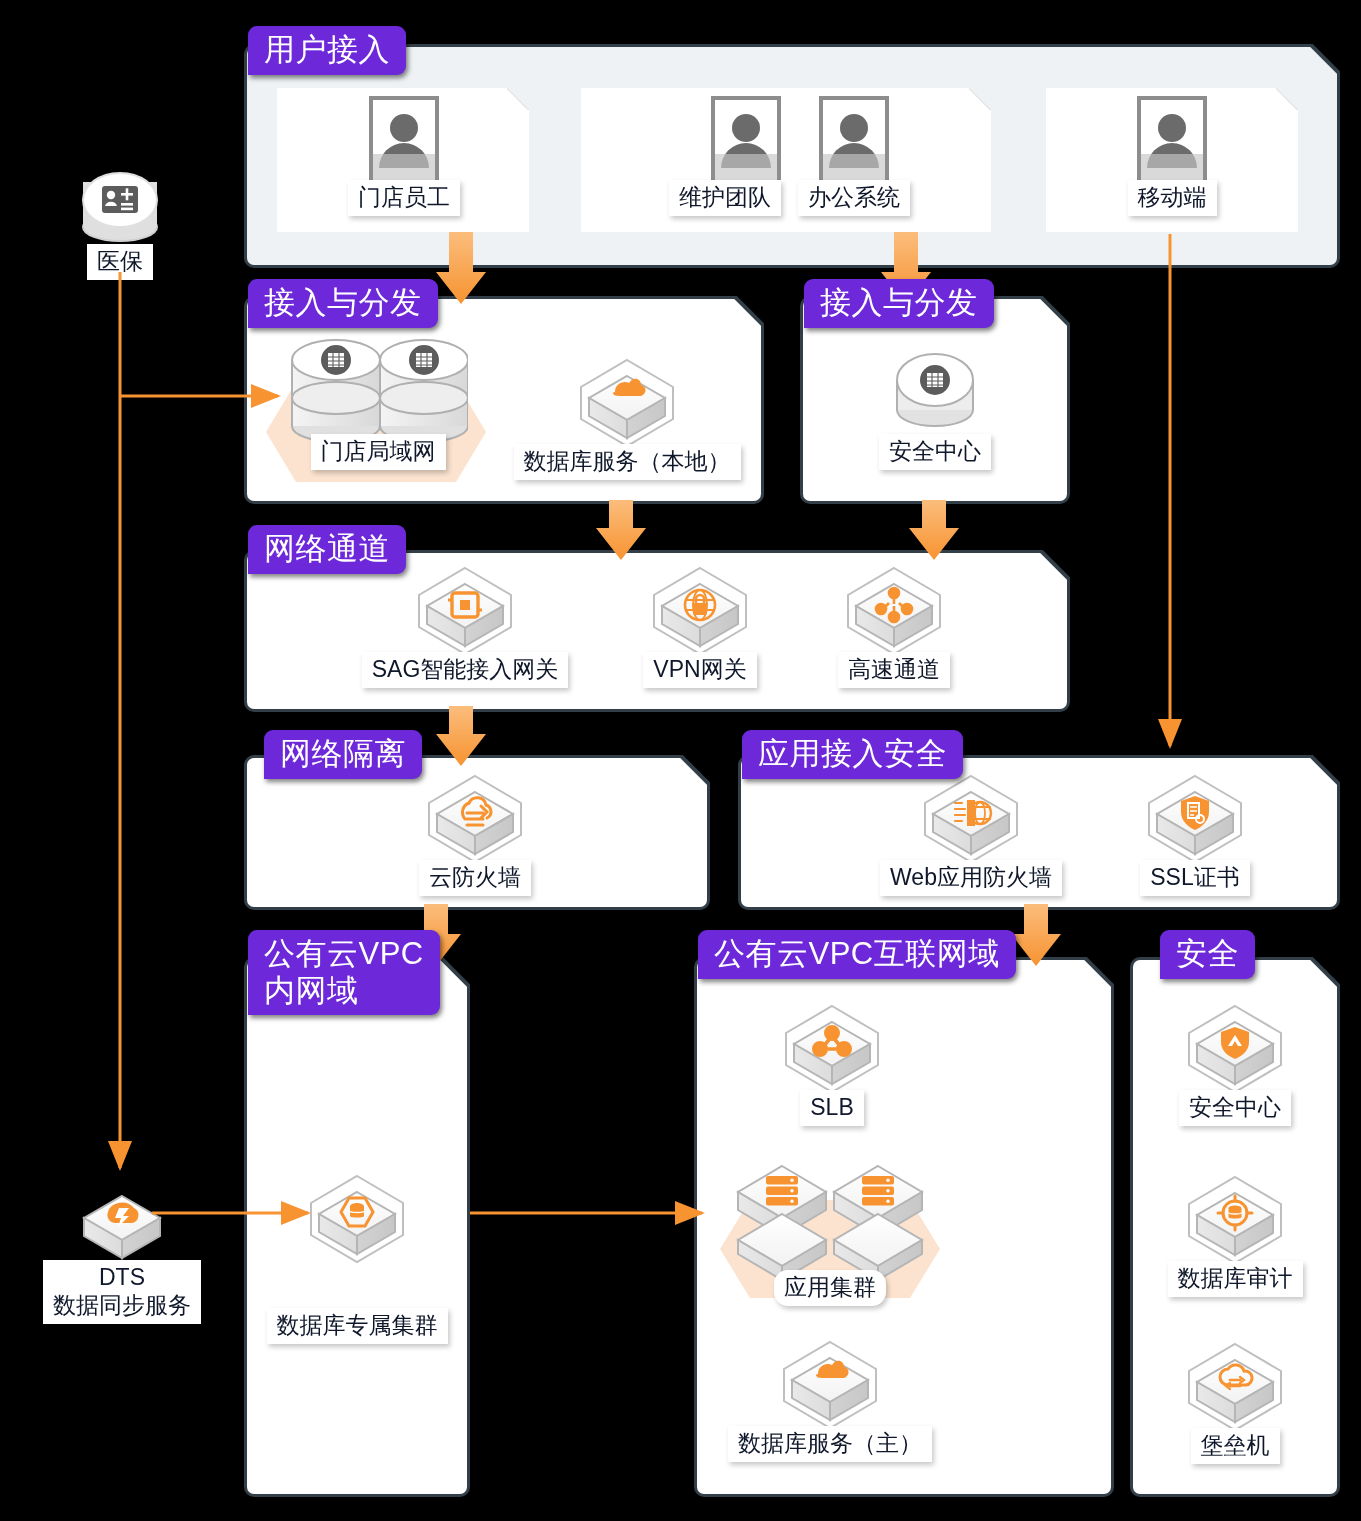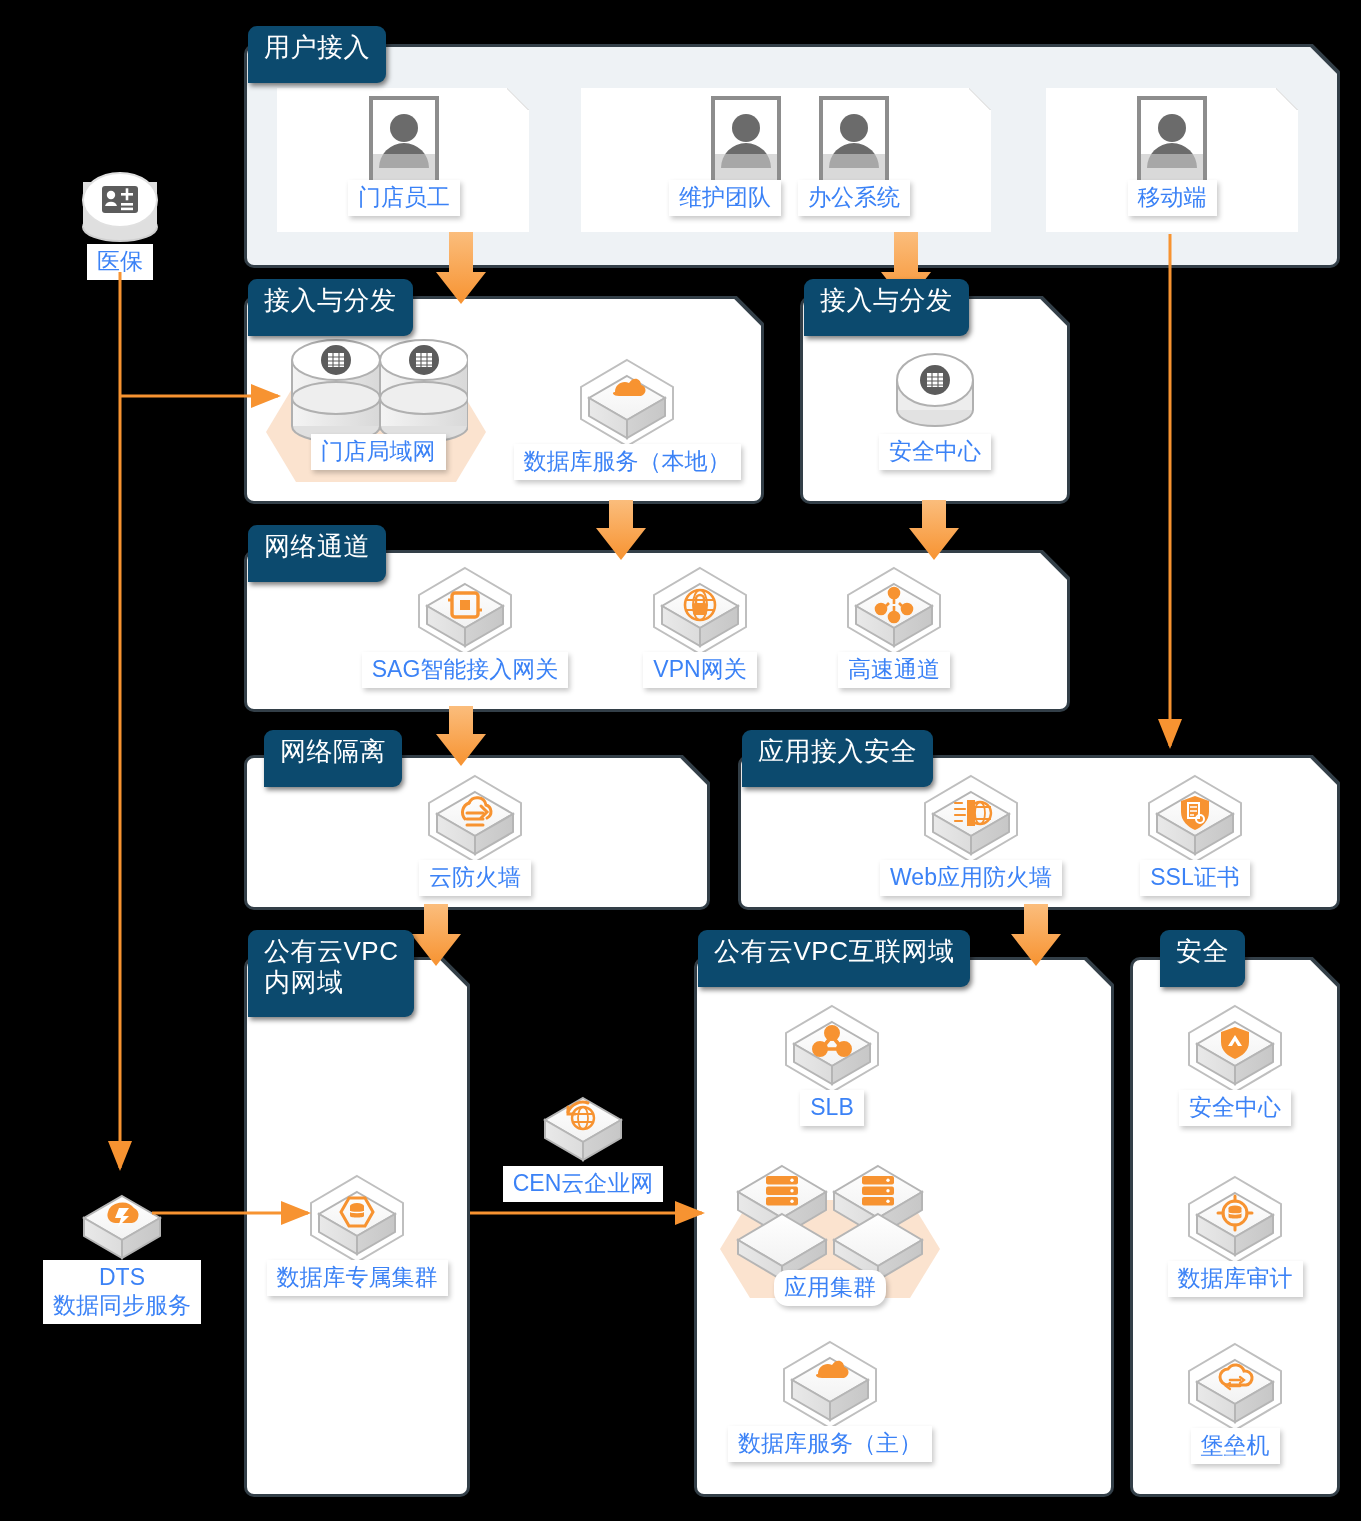--- a/index.html
+++ b/index.html
@@ -28,25 +28,25 @@
     clip-path:polygon(100% 0,100% 100%,0 0);
   }
   .group .fold{
     position:absolute;top:-3px;right:-3px;width:30px;height:30px;
     pointer-events:none;z-index:2;
   }
   .group .fold svg{display:block}
 
   .group-title{
     position:absolute;
-    background:#0c4a6e;
+    background:#6d28d9;
     color:#ffffff;
     border-radius:9px 9px 9px 0;
-    padding:6px 16px 20px 16px;
-    font-size:26px;
+    padding:6px 16px 6px 16px;
+    font-size:31px;
     line-height:1.18;
     letter-spacing:.5px;
     white-space:pre-line;
     z-index:6;
     box-shadow:2px 3px 5px rgba(0,0,0,.5);
   }
 
   
   .card{
     position:absolute;background:#fff;box-sizing:border-box;
@@ -56,21 +56,21 @@
 
   
   .node{position:absolute;display:flex;flex-direction:column;align-items:center;}
   .node .ico{display:block;}
   .node .lbl{
     margin-top:-10px;
     background:#fff;
     padding:3px 10px 5px 10px;
     font-size:23px;
     line-height:1.22;
-    color:#3b82f6;
+    color:#0f172a;
     white-space:pre-line;
     text-align:center;
     box-shadow:2px 3px 5px rgba(0,0,0,.22);
     position:relative;z-index:3;
   }
   .node .lbl.tight{margin-top:-14px;}
 
   
   .arrow-big{position:absolute;z-index:5;}
   svg.conn{position:absolute;overflow:visible;z-index:4;}
@@ -436,21 +436,21 @@
     <div class="fold">
       <svg width="30" height="30" viewBox="0 0 30 30">
         <path d="M0,0 L30,30 L30,0 Z" fill="#000"></path>
         <path d="M0,0 L30,30" stroke="#333f48" stroke-width="4"></path>
       </svg>
     </div>
   </div>
   <div class="group-title" style="left:248px;top:930px;">公有云VPC
 内网域</div>
 
-  <div class="node" style="left:263px;top:1172px;width:188px;">
+  <div class="node" style="left:263px;top:1172px;width:188px;gap:48px;">
     <span class="ico">
       <svg width="100" height="94" viewBox="0 0 100 94">
         <path d="M50,4 L96,31 L96,63 L50,90 L4,63 L4,31 Z" fill="none" stroke="#bfbfbf" stroke-width="2"></path>
         <path d="M50,20 L88,42 L50,64 L12,42 Z" fill="url(#gTop)" stroke="#b5b5b5" stroke-width="2"></path>
         <path d="M12,42 L50,64 L50,82 L12,60 Z" fill="url(#gLeft)" stroke="#b5b5b5" stroke-width="2"></path>
         <path d="M88,42 L50,64 L50,82 L88,60 Z" fill="url(#gRight)" stroke="#b5b5b5" stroke-width="2"></path>
         <g transform="translate(50,40)">
           <path d="M-8,-14 L8,-14 L16,0 L8,14 L-8,14 L-16,0 Z" fill="none" stroke="#f79331" stroke-width="3"></path>
           <ellipse cy="-6" rx="7" ry="3" fill="#f79331"></ellipse>
           <path d="M-7,-6 v10 c0,2 14,2 14,0 v-10" fill="#f79331"></path>
@@ -621,37 +621,20 @@
         <g transform="translate(50,40)">
           <path d="M-14,-4 a14,11 0 0 1 26,-4 a8,8 0 0 1 -2,15 l-16,0 a8,8 0 0 1 -8,-11 Z" fill="#f79331"></path>
           <path d="M-3,-8 h10 l-6,8 h6 l-11,11 l3,-9 h-6 Z" fill="#fff"></path>
         </g>
       </svg>
     </span>
     <span class="lbl" style="margin-top:-14px;">DTS
 数据同步服务</span>
   </div>
 
-  <div class="node" style="left:490px;top:1078px;width:186px;">
-    <span class="ico">
-      <svg width="100" height="94" viewBox="0 0 100 94">
-        <path d="M50,20 L88,42 L50,64 L12,42 Z" fill="url(#gTop)" stroke="#b5b5b5" stroke-width="2"></path>
-        <path d="M12,42 L50,64 L50,82 L12,60 Z" fill="url(#gLeft)" stroke="#b5b5b5" stroke-width="2"></path>
-        <path d="M88,42 L50,64 L50,82 L88,60 Z" fill="url(#gRight)" stroke="#b5b5b5" stroke-width="2"></path>
-        <g transform="translate(50,40)">
-          <circle r="11" fill="none" stroke="#f79331" stroke-width="2.4"></circle>
-          <ellipse rx="5" ry="11" fill="none" stroke="#f79331" stroke-width="1.8"></ellipse>
-          <path d="M-11,-4 h22 M-11,4 h22" stroke="#f79331" stroke-width="1.8"></path>
-          <path d="M-15,-6 a16,16 0 0 1 20,-9" fill="none" stroke="#f79331" stroke-width="3" stroke-linecap="round"></path>
-          <path d="M-15,-11 l0,7 l7,0" fill="none" stroke="#f79331" stroke-width="3" stroke-linecap="round"></path>
-        </g>
-      </svg>
-    </span>
-    <span class="lbl">CEN云企业网</span>
-  </div>
 
   <svg class="arrow-big" style="left:436px;top:232px;" width="50" height="72" viewBox="0 0 50 72">
     <path d="M13,0 h24 v40 h13 L25,72 L0,40 h13 Z" fill="url(#arrGrad)"></path>
   </svg>
 
   <svg class="arrow-big" style="left:881px;top:232px;" width="50" height="72" viewBox="0 0 50 72">
     <path d="M13,0 h24 v40 h13 L25,72 L0,40 h13 Z" fill="url(#arrGrad)"></path>
   </svg>
 
   <svg class="arrow-big" style="left:596px;top:500px;" width="50" height="60" viewBox="0 0 50 60">

